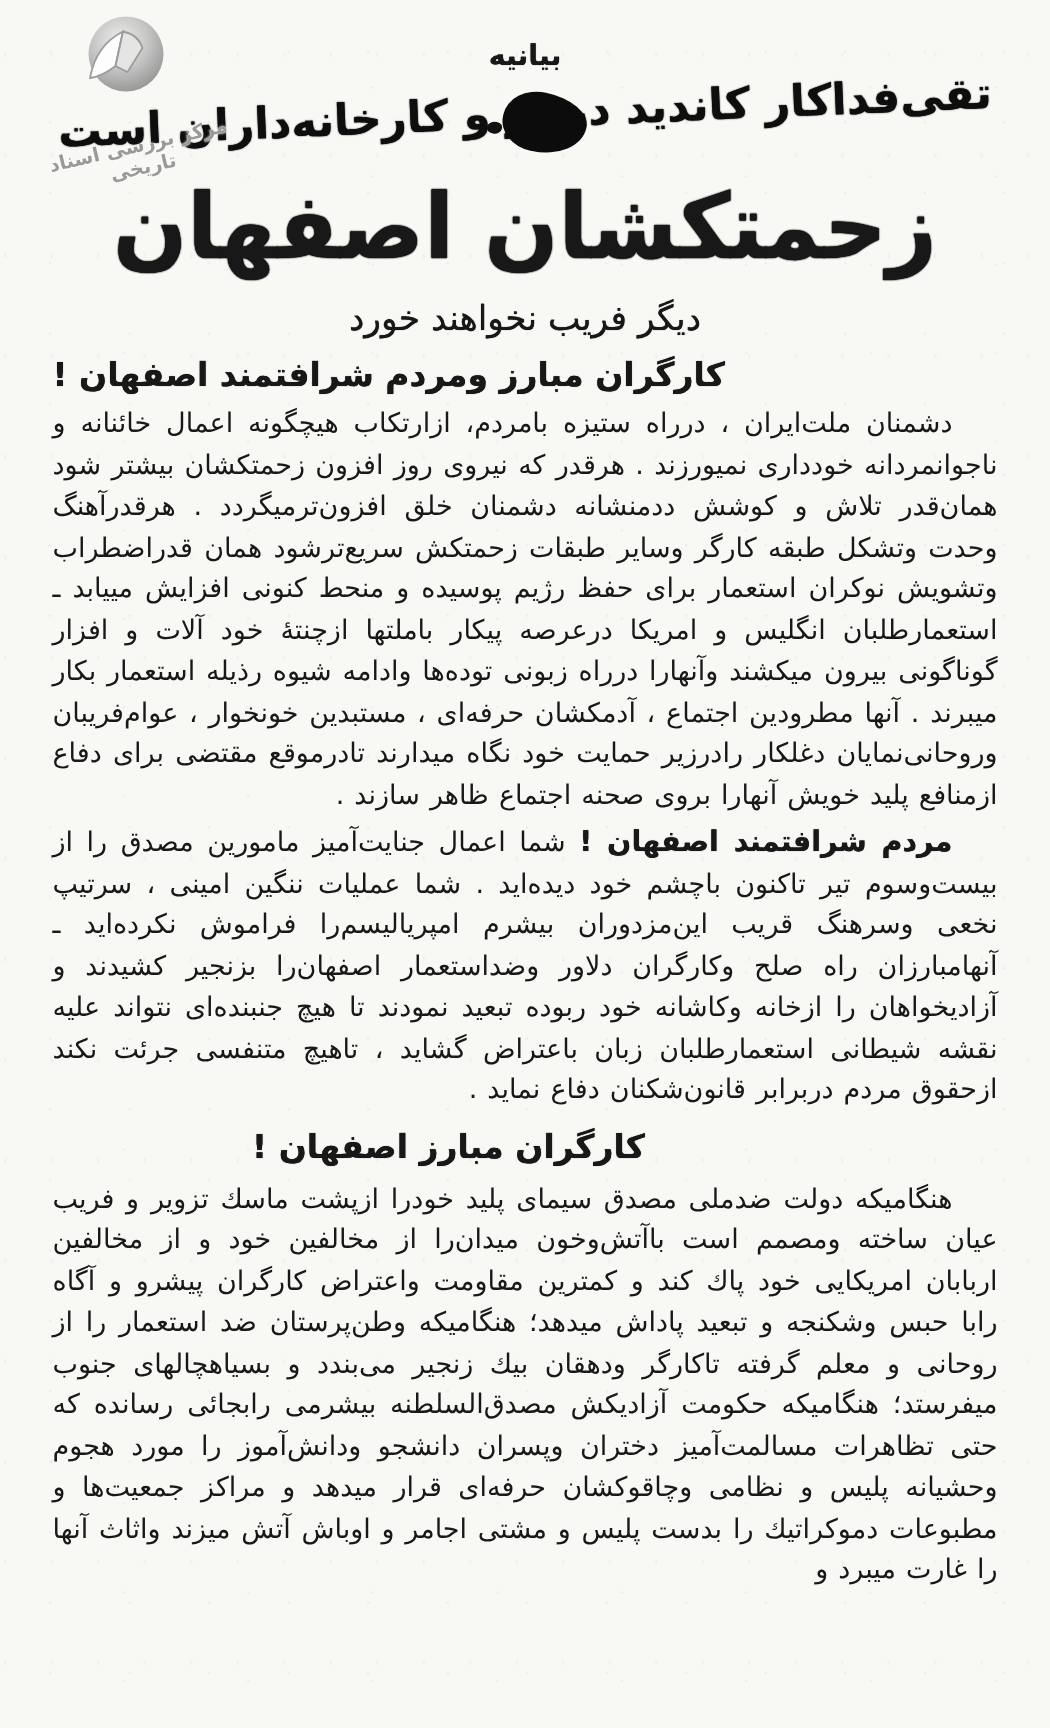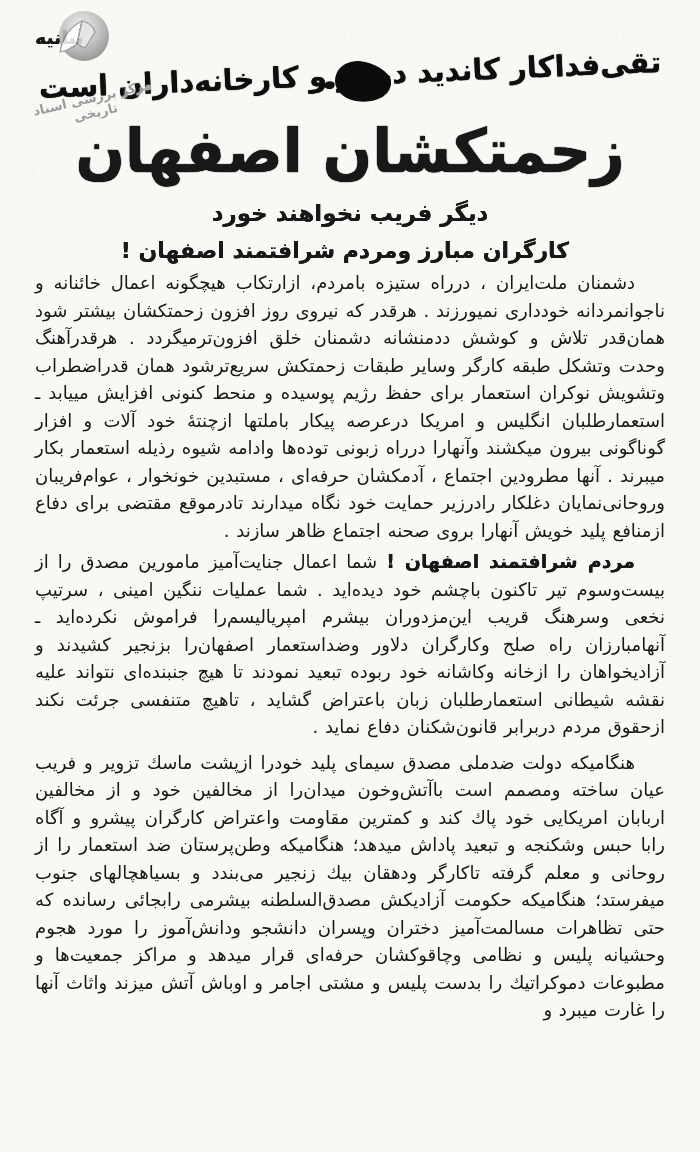--- a/index.html
+++ b/index.html
@@ -24,21 +24,21 @@
   .wm-text{
     position:absolute;left:2px;top:84px;width:160px;
     transform:rotate(-13deg);
     color:#9a9a9a;font-size:13px;font-weight:bold;
     text-shadow:0 0 2px #ffffff,0 0 1px #ffffff;
     direction:rtl;text-align:center;letter-spacing:.5px;
   }
   
   .content{position:relative;z-index:1;direction:rtl;padding:0 35px;}
   .kicker{
-    margin-top:26px;text-align:left;
+    margin-top:26px;text-align:center;
     font-size:19px;font-weight:bold;
     text-shadow:0 0 .5px #000;
   }
   .headline-wrap{position:relative;margin-top:2px;height:56px;}
   .headline{
     text-align:center;font-size:29px;font-weight:bold;line-height:50px;
     transform:rotate(-2.4deg);
     text-shadow:0 0 1px #000;
     letter-spacing:0.5px;
     filter:contrast(1.1);
@@ -55,25 +55,25 @@
   }
   .title{
     margin:6px 0 0;text-align:center;
     font-size:58px;font-weight:bold;line-height:78px;
     letter-spacing:1px;
     text-shadow:0 0 1px #000,0 0 1px #000;
     transform:scaleY(1.04);
   }
   .subtitle{
     margin-top:10px;text-align:center;
-    font-size:23px;font-weight:bold;
+    font-size:23px;font-weight:normal;
     text-shadow:0 0 .5px #000;
   }
   .h-1{
-    margin:12px 10px 0 0;text-align:center;
+    margin:12px 10px 0 0;text-align:left;
     font-size:22px;font-weight:bold;
     text-shadow:0 0 .5px #000;
   }
   .h-2{
     margin:12px 235px 2px 0;text-align:right;
     font-size:22px;font-weight:bold;white-space:nowrap;
     text-shadow:0 0 .5px #000;
   }
   p.body{
     margin:6px 0 0;
@@ -121,17 +121,18 @@
 
     <div class="subtitle">دیگر فریب نخواهند خورد</div>
 
     <h2 class="h-1">کارگران مبارز ومردم شرافتمند اصفهان !</h2>
 
     <p class="body p1">دشمنان ملت‌ایران ، درراه ستیزه بامردم، ازارتکاب هیچگونه اعمال خائنانه و ناجوانمردانه خودداری نمیورزند . هرقدر که نیروی روز افزون زحمتکشان بیشتر شود همان‌قدر تلاش و کوشش ددمنشانه دشمنان خلق افزون‌ترمیگردد . هرقدرآهنگ وحدت وتشکل طبقه کارگر وسایر طبقات زحمتکش سریع‌ترشود همان قدراضطراب وتشویش نوکران استعمار برای حفظ رژیم پوسیده و منحط کنونی افزایش مییابد ـ استعمارطلبان انگلیس و امریکا درعرصه پیکار باملتها ازچنتهٔ خود آلات و افزار گوناگونی بیرون میکشند وآنهارا درراه زبونی توده‌ها وادامه شیوه رذیله استعمار بکار میبرند . آنها مطرودین اجتماع ، آدمکشان حرفه‌ای ، مستبدین خونخوار ، عوام‌فریبان وروحانی‌نمایان دغلکار رادرزیر حمایت خود نگاه میدارند تادرموقع مقتضی برای دفاع ازمنافع پلید خویش آنهارا بروی صحنه اجتماع ظاهر سازند .</p>
 
 
     <p class="body p3"><strong class="lead">مردم شرافتمند اصفهان !</strong> <span>شما اعمال جنایت‌آمیز مامورین مصدق را از بیست‌وسوم تیر تاکنون باچشم خود دیده‌اید . شما عملیات ننگین امینی ، سرتیپ نخعی وسرهنگ قریب این‌مزدوران بیشرم امپریالیسم‌را فراموش نکرده‌اید ـ آنهامبارزان راه صلح وکارگران دلاور وضداستعمار اصفهان‌را بزنجیر کشیدند و آزادیخواهان را ازخانه وکاشانه خود ربوده تبعید نمودند تا هیچ جنبنده‌ای نتواند علیه نقشه شیطانی استعمارطلبان زبان باعتراض گشاید ، تاهیچ متنفسی جرئت نکند ازحقوق مردم دربرابر قانون‌شکنان دفاع نماید .</span></p>
 
+    <h2 class="h-2">کارگران مبارز اصفهان !</h2>
 
     <p class="body p4">هنگامیکه دولت ضدملی مصدق سیمای پلید خودرا ازپشت ماسك تزویر و فریب عیان ساخته ومصمم است باآتش‌وخون میدان‌را از مخالفین خود و از مخالفین اربابان امریکایی خود پاك کند و کمترین مقاومت واعتراض کارگران پیشرو و آگاه رابا حبس وشکنجه و تبعید پاداش میدهد؛ هنگامیکه وطن‌پرستان ضد استعمار را از روحانی و معلم گرفته تاکارگر ودهقان بیك زنجیر می‌بندد و بسیاهچالهای جنوب میفرستد؛ هنگامیکه حکومت آزادیکش مصدق‌السلطنه بیشرمی رابجائی رسانده که حتی تظاهرات مسالمت‌آمیز دختران وپسران دانشجو ودانش‌آموز را مورد هجوم وحشیانه پلیس و نظامی وچاقوکشان حرفه‌ای قرار میدهد و مراکز جمعیت‌ها و مطبوعات دموکراتیك را بدست پلیس و مشتی اجامر و اوباش آتش میزند واثاث آنها را غارت میبرد و</p>
 
   </div>
 </div>
 
 </body></html>

